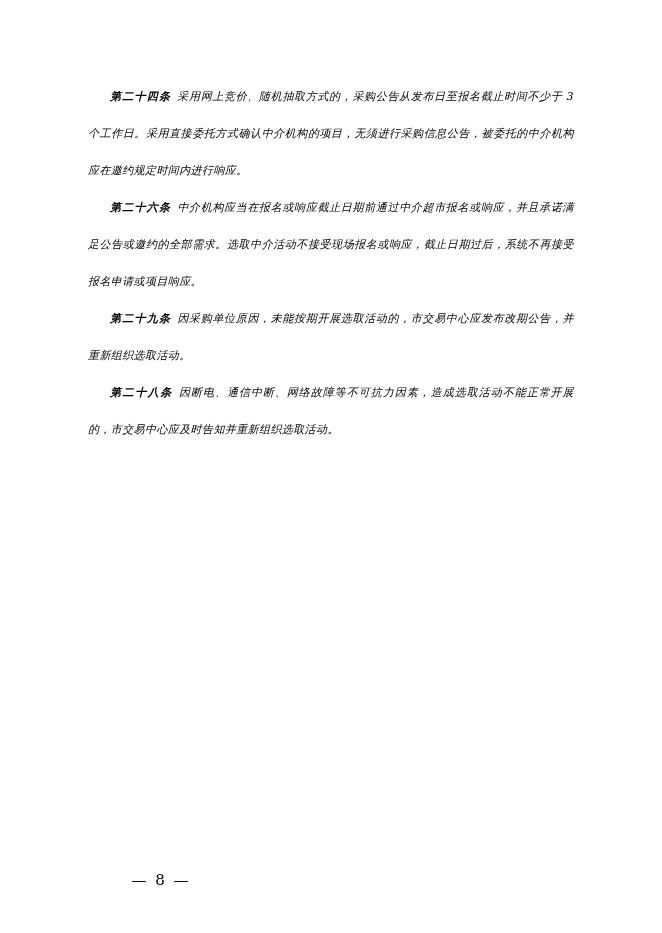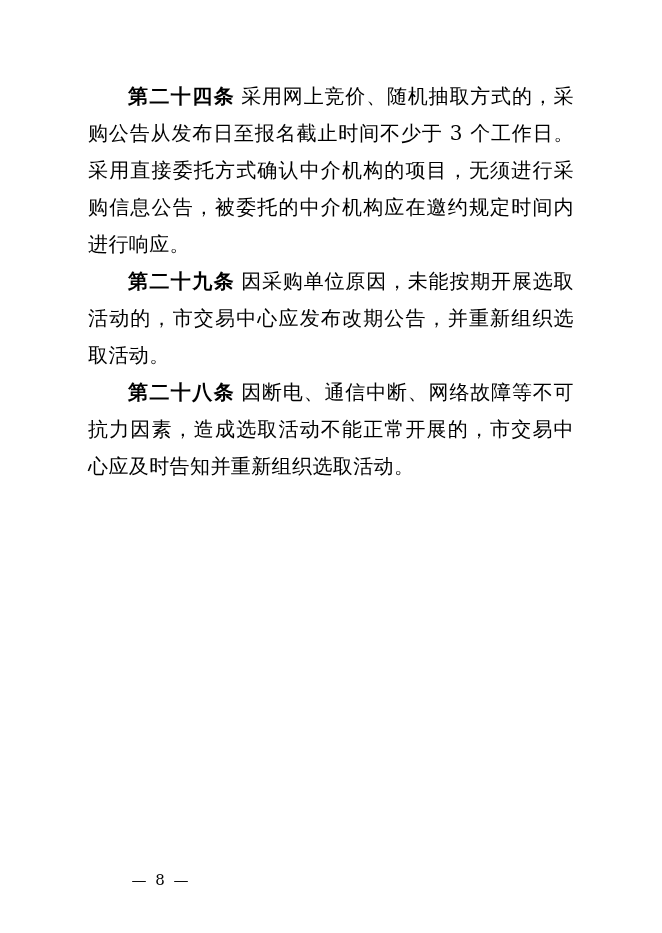--- a/index.html
+++ b/index.html
@@ -18,24 +18,25 @@
   .page {
     position: absolute;
     left: 0;
     top: 0;
     width: 662px;
     height: 933px;
     box-sizing: border-box;
     padding: 78px 88px 0 88px;
   }
   .body-text {
-    font-size: 20px;
+    font-size: 11px;
     line-height: 37px;
     text-align: justify;
     text-justify: inter-ideograph;
+    font-style: italic;
   }
   .para {
     margin: 0 0 0 0;
     text-indent: 2em;
     letter-spacing: 0.4px;
   }
   .art-label {
     font-weight: bold;
     font-family: "DejaVu Serif", "Liberation Serif", serif;
     letter-spacing: 1px;
@@ -60,20 +61,23 @@
 <body>
 
 <div class="page">
   <div class="body-text">
 
     <p class="para">
       <span class="art-label">第二十四条</span><span>采用网上竞价、随机抽取方式的，采购公告从发布日至报名截止时间不少于 3 个工作日。采用直接委托方式确认中介机构的项目，无须进行采购信息公告，被委托的中介机构应在邀约规定时间内进行响应。</span>
     </p>
 
 
+    <p class="para">
+      <span class="art-label">第二十六条</span><span>中介机构应当在报名或响应截止日期前通过中介超市报名或响应，并且承诺满足公告或邀约的全部需求。选取中介活动不接受现场报名或响应，截止日期过后，系统不再接受报名申请或项目响应。</span>
+    </p>
 
 
     <p class="para">
       <span class="art-label">第二十九条</span><span>因采购单位原因，未能按期开展选取活动的，市交易中心应发布改期公告，并重新组织选取活动。</span>
     </p>
 
     <p class="para">
       <span class="art-label">第二十八条</span><span>因断电、通信中断、网络故障等不可抗力因素，造成选取活动不能正常开展的，市交易中心应及时告知并重新组织选取活动。</span>
     </p>
 

